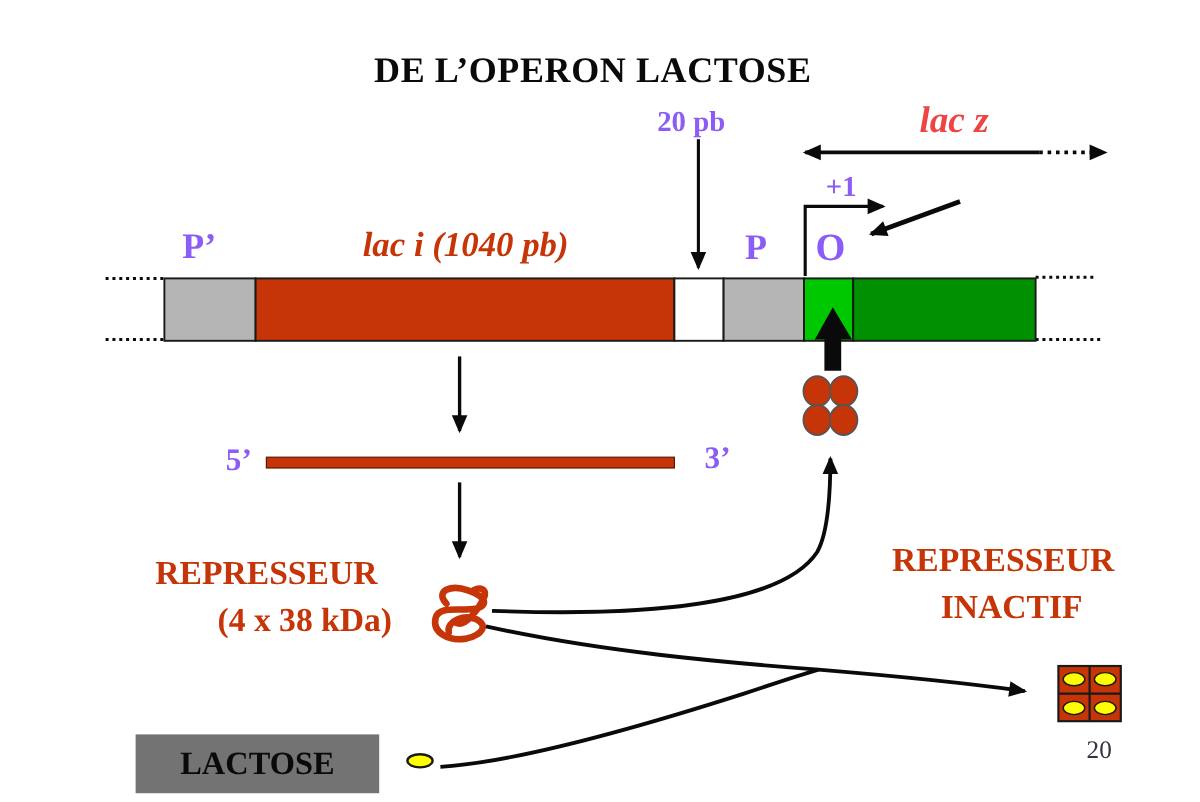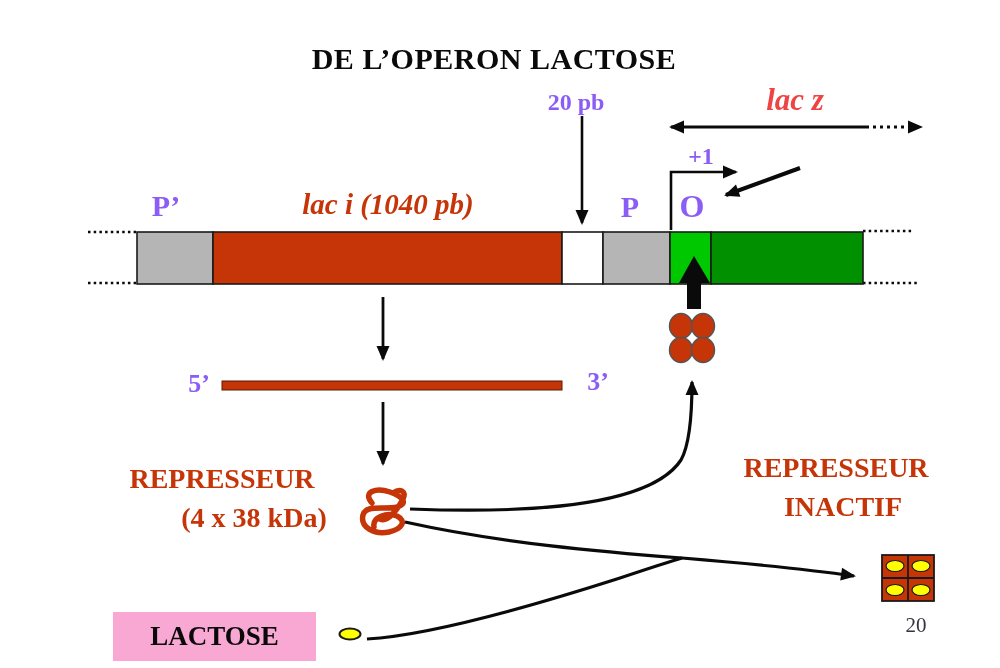--- a/index.html
+++ b/index.html
@@ -16,21 +16,21 @@
     width:1000px;text-align:center;
     font-weight:bold;font-size:30px;color:#0a0a0a;
     letter-spacing:0.5px;
   }
   .black-bold{font-weight:bold;color:#8b5cf6;}
   .red-bold{font-weight:bold;color:#c53508;}
   .green-italic{font-weight:bold;font-style:italic;color:#ef4444;}
   .red-italic{font-weight:bold;font-style:italic;color:#c53508;}
   #lactose-box{
     left:113px;top:612px;width:203px;height:49px;
-    background:#f9a8d4;
+    background:#737373;
     display:flex;align-items:center;justify-content:center;
     font-weight:bold;font-size:27px;color:#0a0a0a;
   }
   #page-number{color:#333344;font-size:21px;}
   svg{position:absolute;left:0;top:0;}
 </style>
 </head>
 <body>
 
 <div id="slide">

